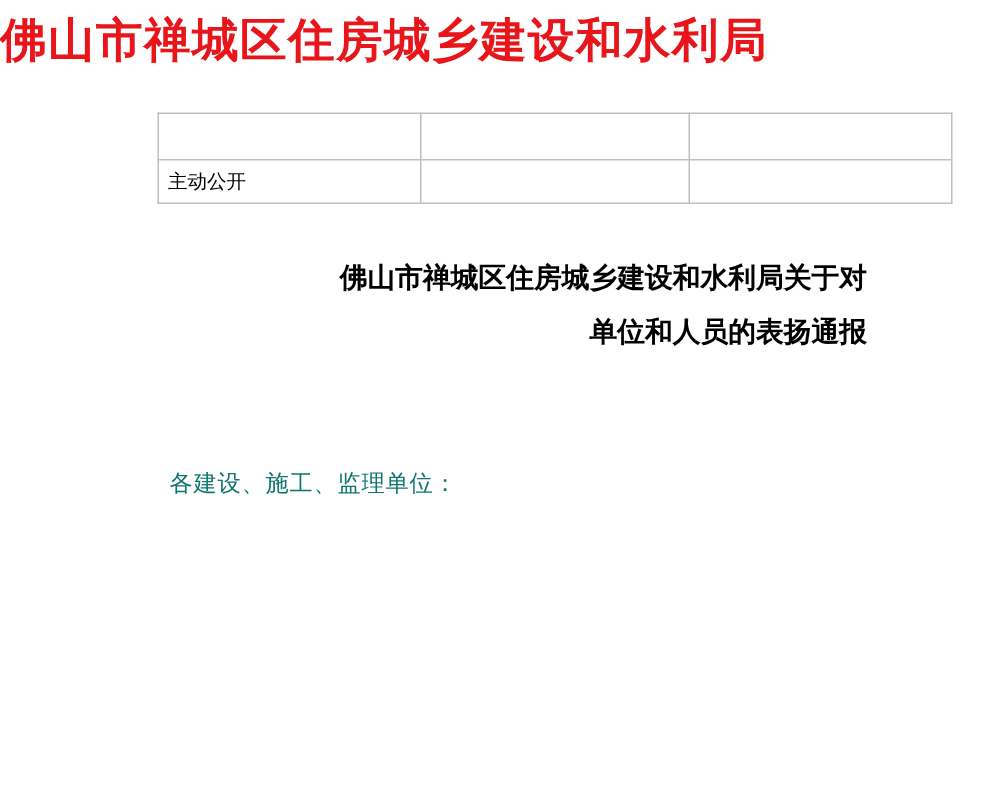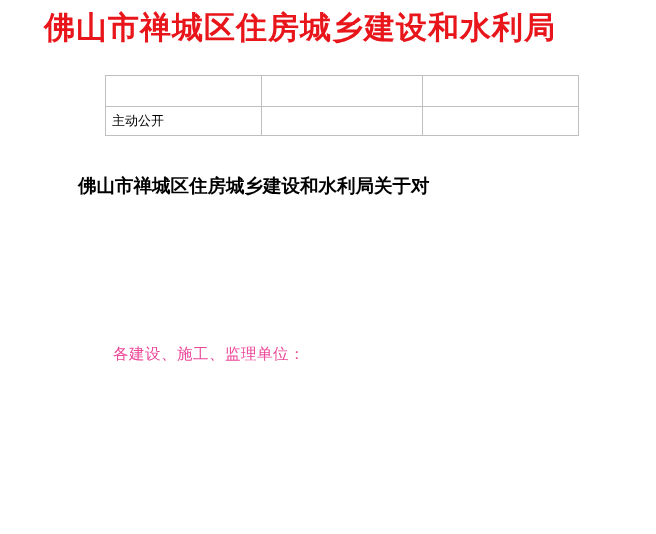--- a/index.html
+++ b/index.html
@@ -19,38 +19,38 @@
     height: 534px;
     background: #ffffff;
     box-sizing: border-box;
   }
   
   .masthead {
     position: absolute;
     left: 0;
     top: 8px;
     width: 556px;
-    text-align: right;
+    text-align: left;
   }
   .masthead-title {
     display: inline-block;
     color: #e8151b;
     font-family: "DejaVu Serif", serif;
     font-weight: bold;
     font-size: 31px;
     letter-spacing: 1px;
     line-height: 1.25;
     white-space: nowrap;
   }
   
   .header-table {
     position: absolute;
     left: 105px;
     top: 75px;
-    width: 474px;
+    width: 530px;
     border-collapse: collapse;
     table-layout: fixed;
   }
   .header-table td {
     border: 1px solid #bfbfbf;
     height: 24px;
     font-family: "DejaVu Serif", serif;
     font-size: 13px;
     color: #000;
     padding: 2px 6px;
@@ -62,41 +62,40 @@
   .cell-left { width: 33%; }
   .cell-mid { width: 34%; }
   .cell-right { width: 33%; }
 
   
   .doc-title {
     position: absolute;
     left: 78px;
     top: 168px;
     width: 500px;
-    text-align: left;
+    text-align: right;
     font-family: Liberation Serif, serif;
     font-weight: bold;
     font-size: 18.5px;
     line-height: 36px;
     color: #000;
   }
   .doc-title div { white-space: nowrap; }
 
   
   .body-text {
     position: absolute;
     left: 113px;
     top: 308px;
     width: 448px;
-    font-family: Liberation Sans, sans-serif;
+    font-family: Liberation Mono, monospace;
     font-size: 15.5px;
     line-height: 31px;
-    color: #ec4899;
+    color: #0f766e;
     letter-spacing: 0.5px;
-    margin-top: 30px;
   }
   .salutation {
     margin: 0 0 0 0;
   }
   .para {
     margin: 0;
     text-align: justify;
     text-justify: inter-ideograph;
     text-indent: 2em;
   }
@@ -120,19 +119,20 @@
     <tr>
       <td class="cell-left">主动公开</td>
       <td class="cell-mid"></td>
       <td class="cell-right"></td>
     </tr>
   </tbody>
     </table>
 
   <div class="doc-title">
     <div>佛山市禅城区住房城乡建设和水利局关于对</div>
+    <div>单位和人员的表扬通报</div>
   </div>
 
   <div class="body-text">
     <p class="salutation">各建设、施工、监理单位：</p>
   </div>
 
 </div>
 
 </body></html>

